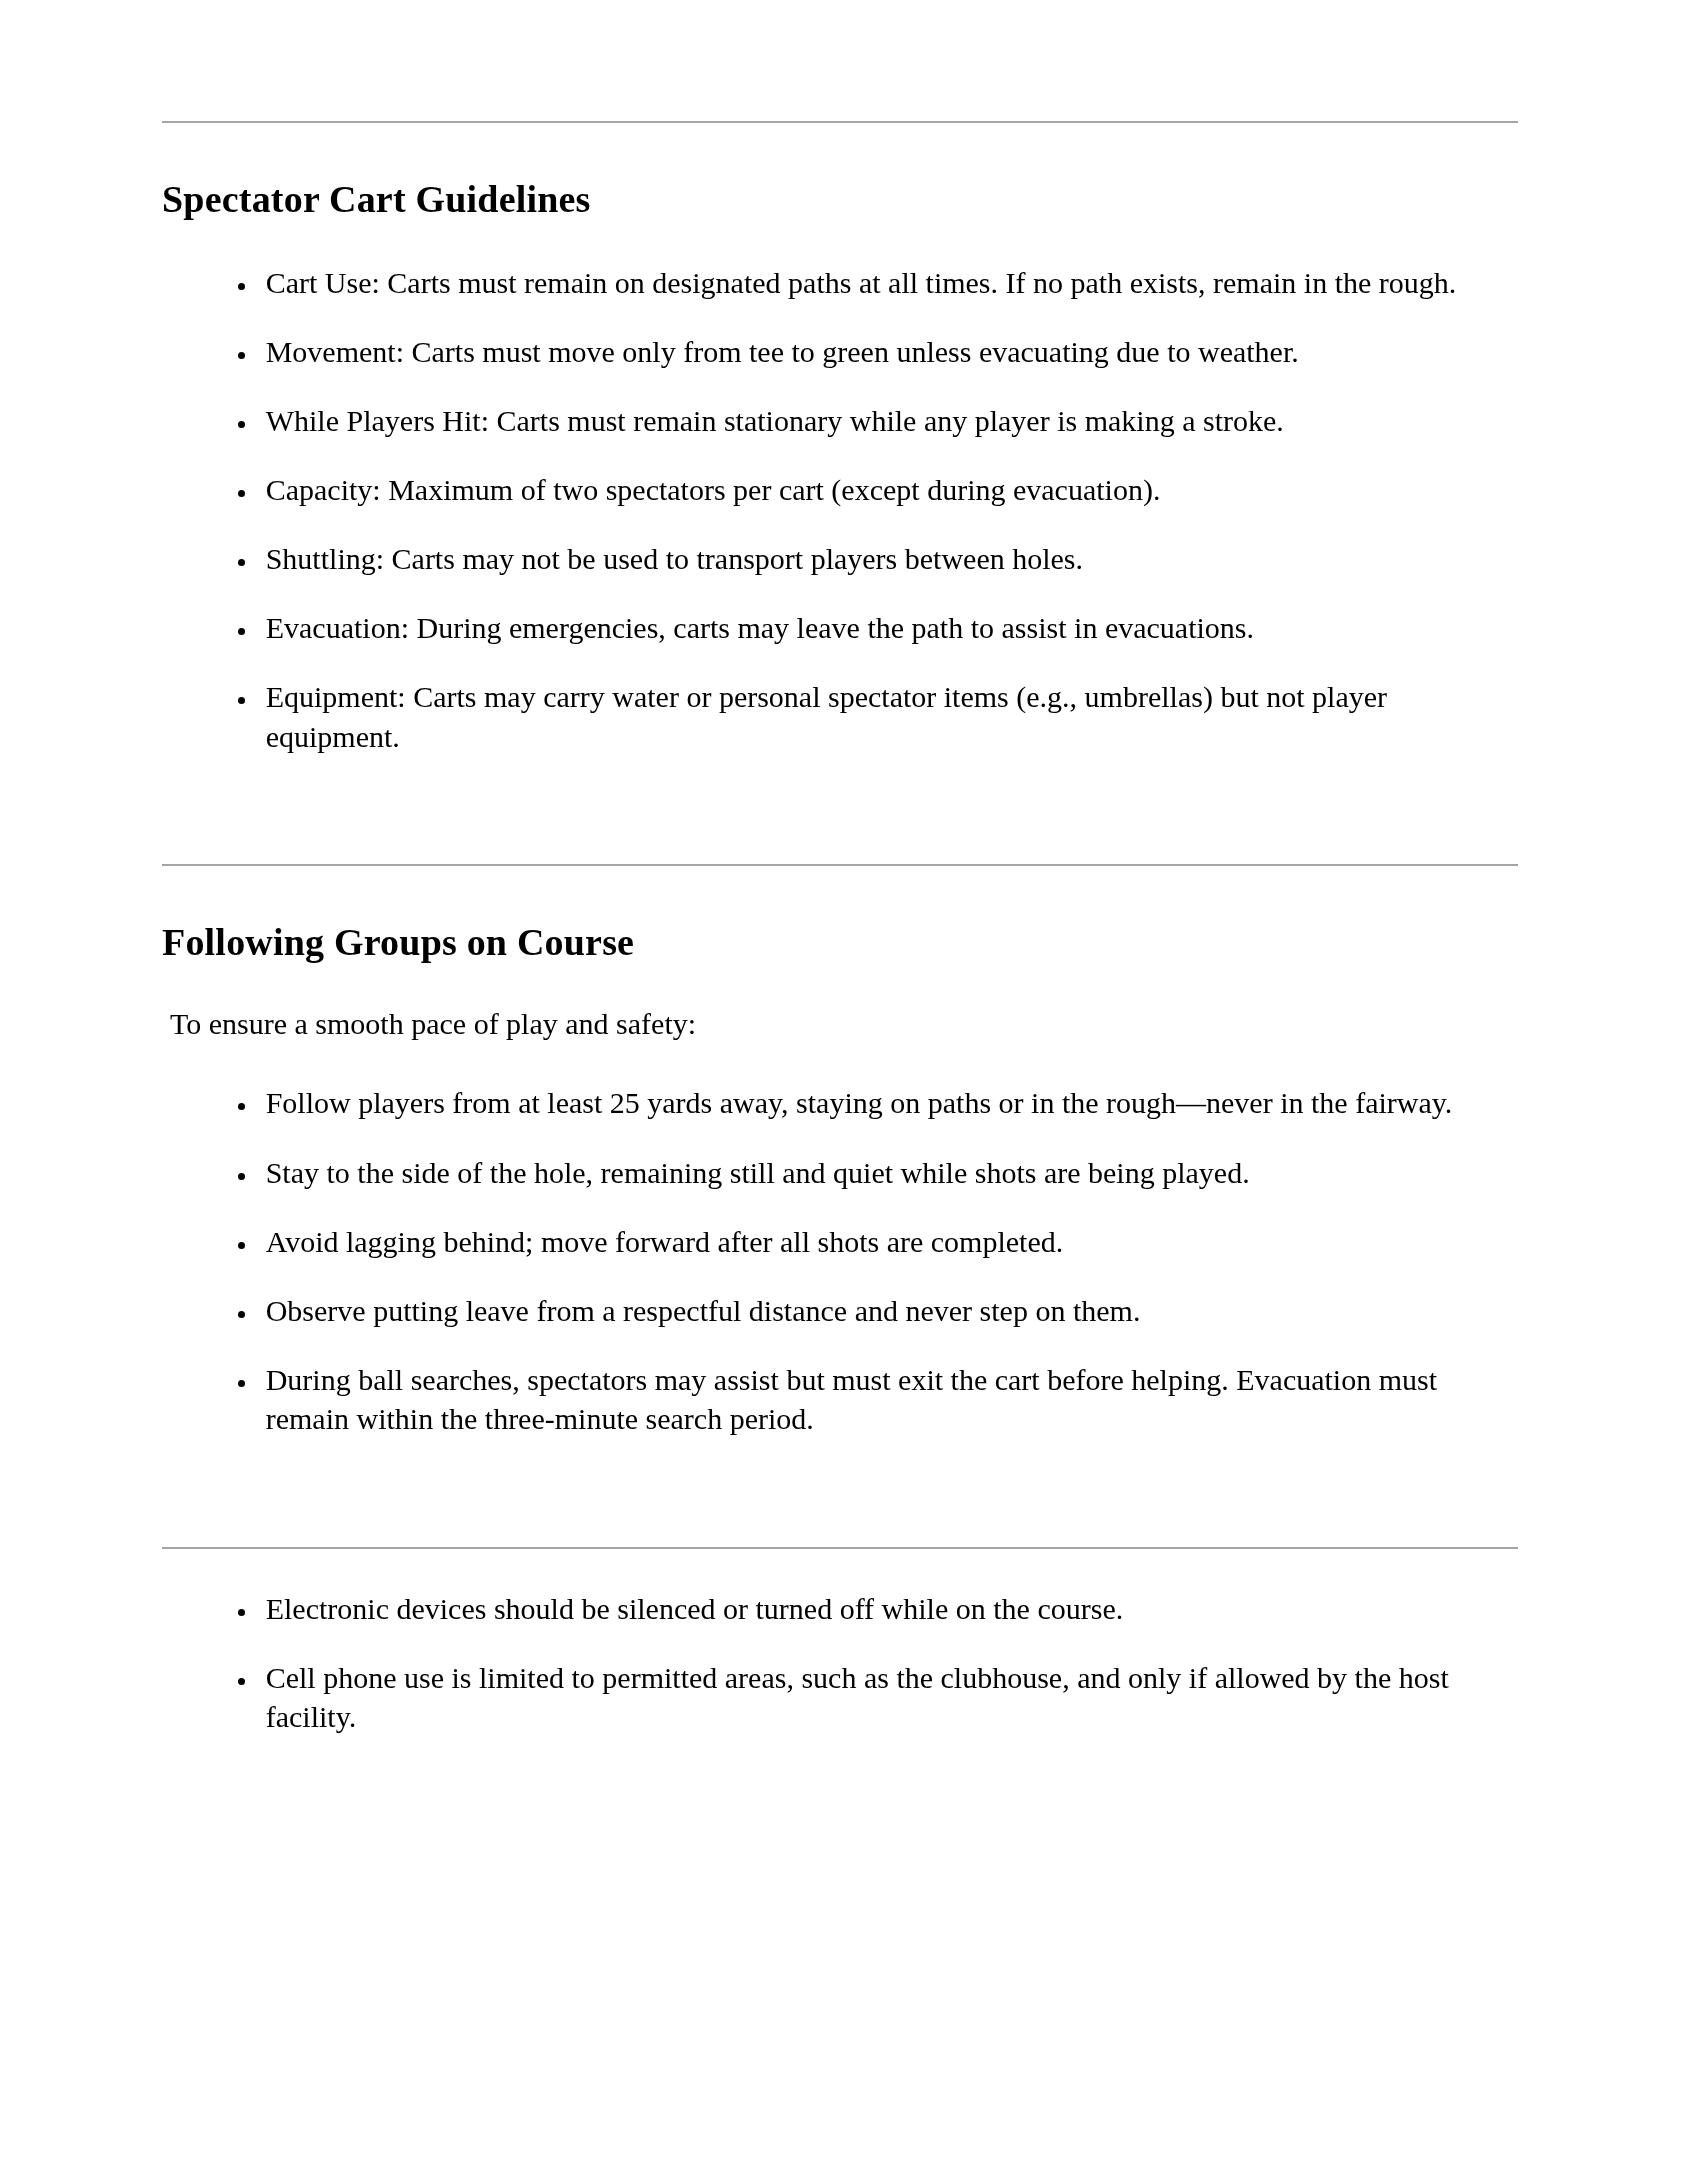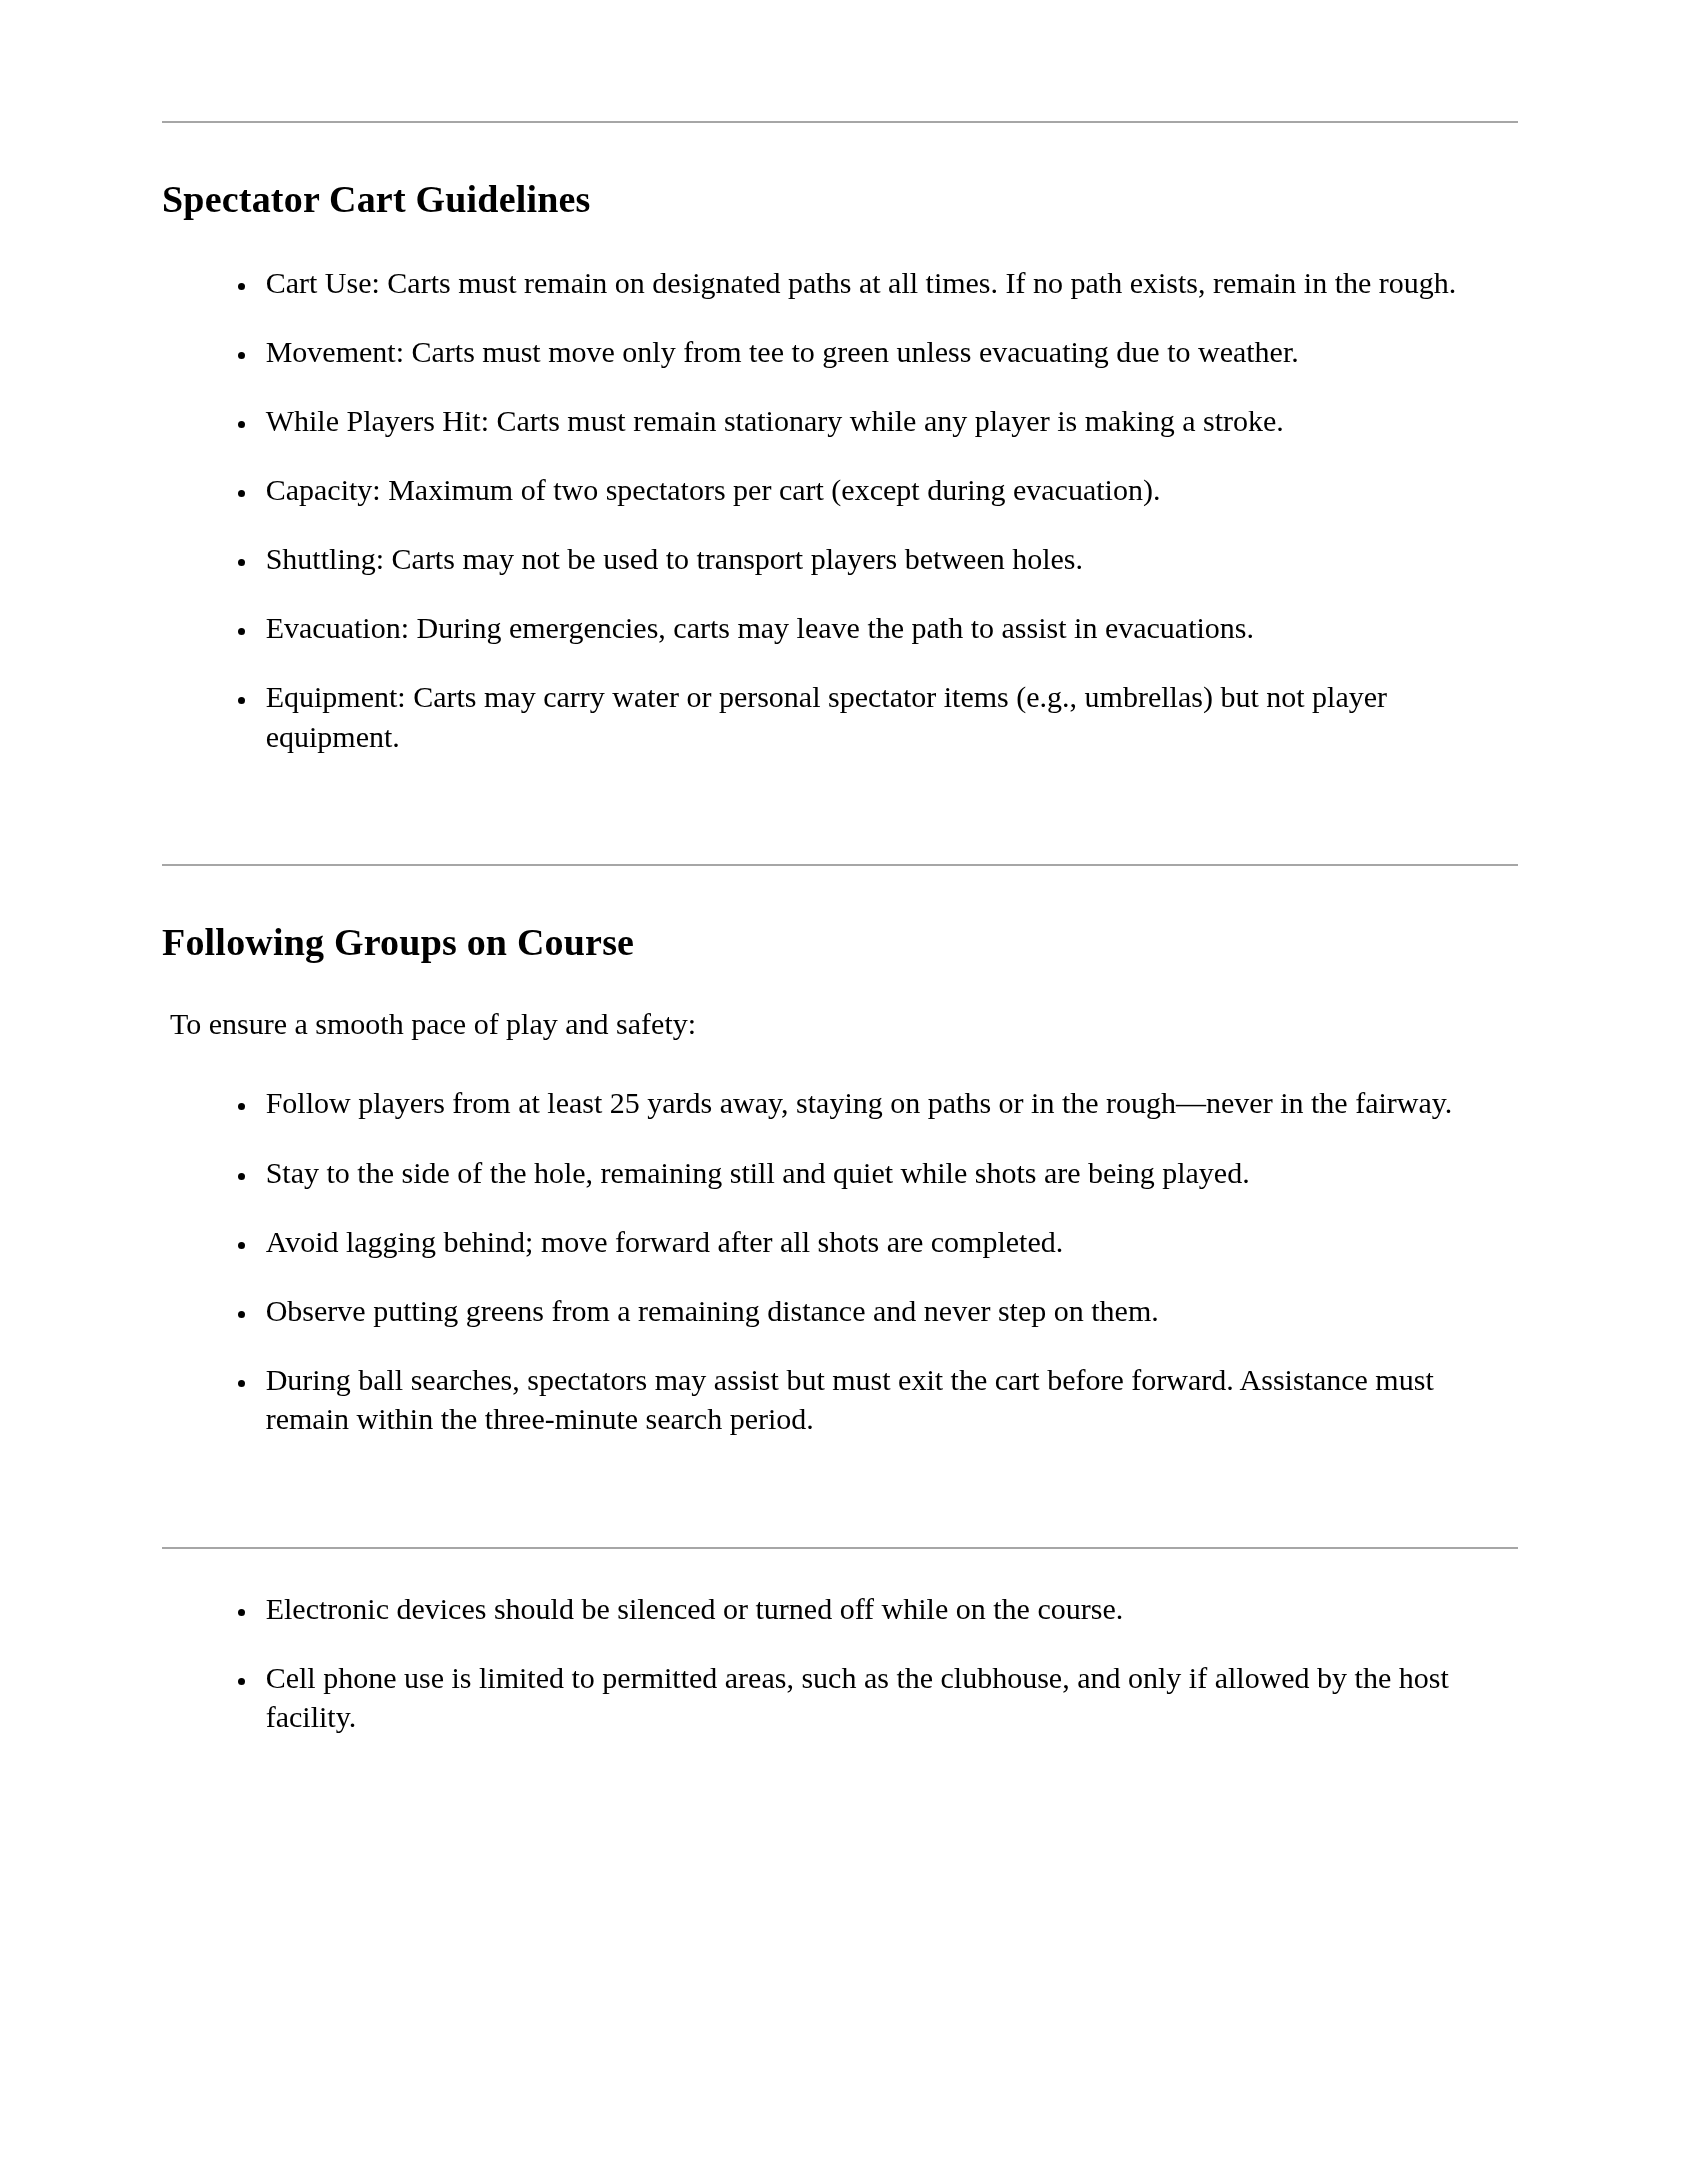--- a/index.html
+++ b/index.html
@@ -102,24 +102,24 @@
       <li>
         <span>Follow players from at least 25 yards away, staying on paths or in the rough—never in the fairway.</span>
       </li>
       <li>
         <span>Stay to the side of the hole, remaining still and quiet while shots are being played.</span>
       </li>
       <li>
         <span>Avoid lagging behind; move forward after all shots are completed.</span>
       </li>
       <li>
-        <span>Observe putting greens from a remaining distance and never step on them.</span>
+        <span>Observe putting leave from a respectful distance and never step on them.</span>
       </li>
       <li>
-        <span>During ball searches, spectators may assist but must exit the cart before forward. Assistance must remain within the three-minute search period.</span>
+        <span>During ball searches, spectators may assist but must exit the cart before helping. Evacuation must remain within the three-minute search period.</span>
       </li>
     </ul>
   </div>
 
   <hr class="divider">
   <div class="section">
     <ul class="bullets">
       <li>
         <span>Electronic devices should be silenced or turned off while on the course.</span>
       </li>

